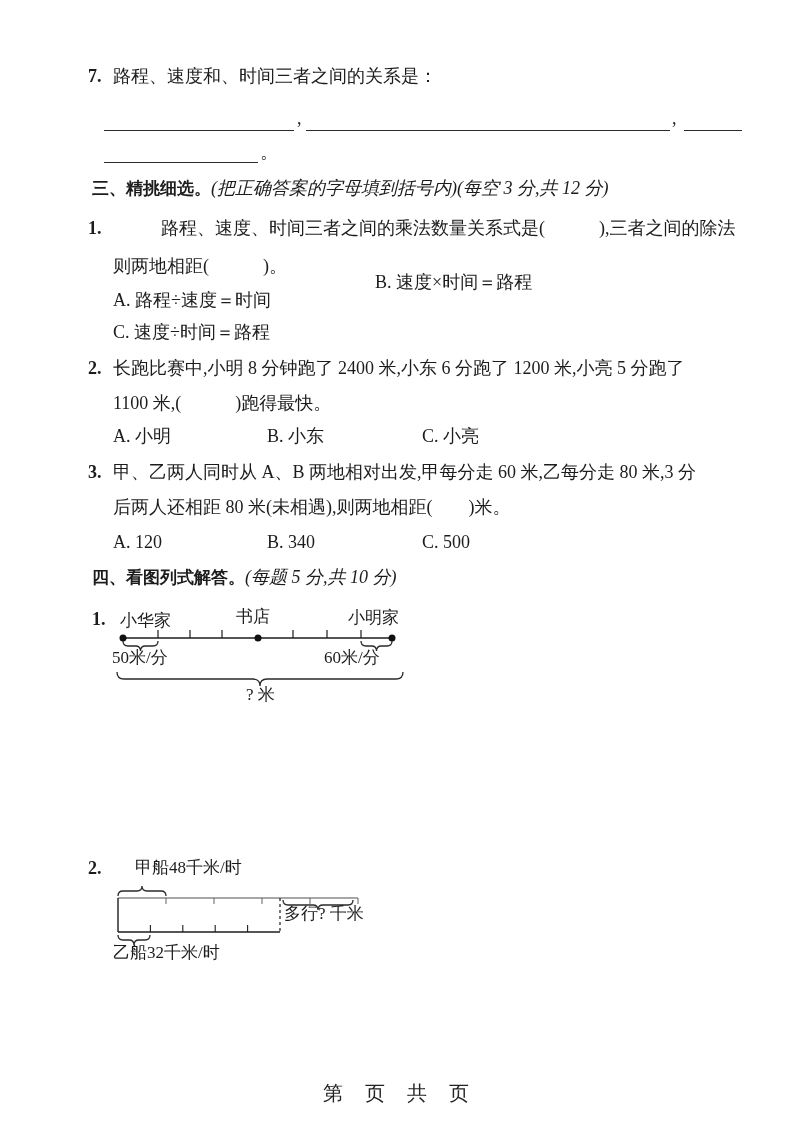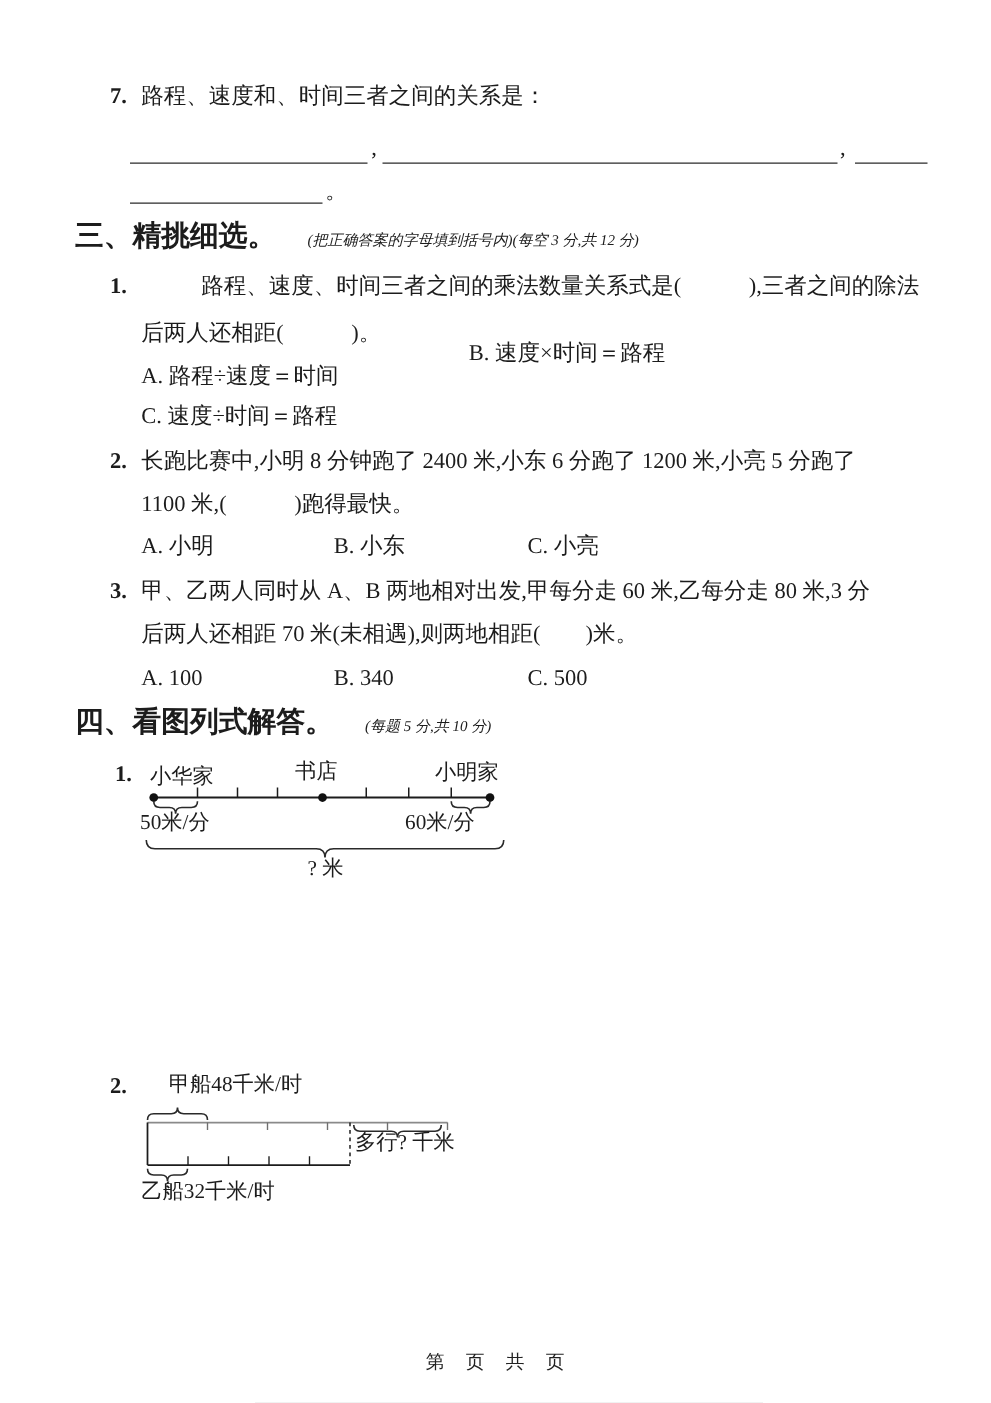--- a/index.html
+++ b/index.html
@@ -3,29 +3,29 @@
 <meta charset="utf-8">
 <style>
   html,body { margin:0; padding:0; background:#e8e8e8; }
   .page {
     position:relative; width:793px; height:1122px; margin:0 auto;
     background:#ffffff; overflow:hidden;
     font-family:"Liberation Serif","DejaVu Serif",serif; color:#1c1c1c;
   }
   .t { position:absolute; font-size:18px; line-height:25px; white-space:nowrap; }
   .num { font-weight:bold; }
-  .sec-title { font-size:23px; font-weight:bold; }
-  .sec-note { font-size:12px; font-style:italic;margin-left:25px; }
+  .sec-title { font-size:17px; font-weight:bold;margin-left:32px; }
+  .sec-note { font-size:18px; font-style:italic; }
   .blank { position:absolute; height:18px; border-bottom:1.6px solid #2b2b2b; }
   .punct { position:absolute; font-size:18px; }
   .dlabel { position:absolute; font-size:17px; line-height:21px; white-space:nowrap; }
   svg { position:absolute; }
   .footer {
     position:absolute; left:0; right:0; top:1080px; text-align:center;
-    font-size:15px; color:#222; letter-spacing:1px;
+    font-size:20px; color:#222; letter-spacing:1px;
   }
 </style>
 </head>
 <body>
 
 <div class="page">
 
   <span class="t num" style="left:88px; top:64px;">7.</span>
   <span class="t" style="left:113px; top:64px;text-align:center;">路程、速度和、时间三者之间的关系是：</span>
 
@@ -36,36 +36,36 @@
   <div class="blank" style="left:684px; top:112px; width:58px;"></div>
   <div class="blank" style="left:104px; top:144px; width:154px;"></div>
   <span class="punct" style="left:260px; top:140px;">。</span>
 
   <div class="t" style="left:60px; top:176px;">
     <span class="sec-title">三、精挑细选。</span><span class="sec-note">(把正确答案的字母填到括号内)(每空 3 分,共 12 分)</span>
   </div>
 
   <span class="t num" style="left:88px; top:216px;">1.</span>
   <span class="t" style="left:113px; top:216px;margin-left:48px;">路程、速度、时间三者之间的乘法数量关系式是(　　　),三者之间的除法</span>
-  <span class="t" style="left:113px; top:254px;">后两人还相距(　　　)。</span>
+  <span class="t" style="left:113px; top:254px;">则两地相距(　　　)。</span>
   <span class="t" style="left:113px; top:288px;">A. 路程÷速度＝时间</span>
   <span class="t" style="left:375px; top:270px;">B. 速度×时间＝路程</span>
   <span class="t" style="left:113px; top:320px;">C. 速度÷时间＝路程</span>
 
   <span class="t num" style="left:88px; top:356px;">2.</span>
   <span class="t" style="left:113px; top:356px;">长跑比赛中,小明 8 分钟跑了 2400 米,小东 6 分跑了 1200 米,小亮 5 分跑了</span>
   <span class="t" style="left:113px; top:391px;">1100 米,(　　　)跑得最快。</span>
   <span class="t" style="left:113px; top:424px;font-family:Liberation Serif, serif;">A. 小明</span>
   <span class="t" style="left:267px; top:424px;">B. 小东</span>
   <span class="t" style="left:422px; top:424px;text-align:right;">C. 小亮</span>
 
   <span class="t num" style="left:88px; top:460px;">3.</span>
   <span class="t" style="left:113px; top:460px;">甲、乙两人同时从 A、B 两地相对出发,甲每分走 60 米,乙每分走 80 米,3 分</span>
-  <span class="t" style="left:113px; top:495px;">后两人还相距 70 米(未相遇),则两地相距(　　)米。</span>
-  <span class="t" style="left:113px; top:530px;">A. 100</span>
+  <span class="t" style="left:113px; top:495px;">后两人还相距 80 米(未相遇),则两地相距(　　)米。</span>
+  <span class="t" style="left:113px; top:530px;">A. 120</span>
   <span class="t" style="left:267px; top:530px;">B. 340</span>
   <span class="t" style="left:422px; top:530px;">C. 500</span>
 
   <div class="t" style="left:60px; top:565px;">
     <span class="sec-title">四、看图列式解答。</span><span class="sec-note">(每题 5 分,共 10 分)</span>
   </div>
 
   <span class="t num" style="left:92px; top:607px;">1.</span>
 
   <svg style="left:100px; top:600px;" width="320" height="110" viewBox="0 0 320 110">

